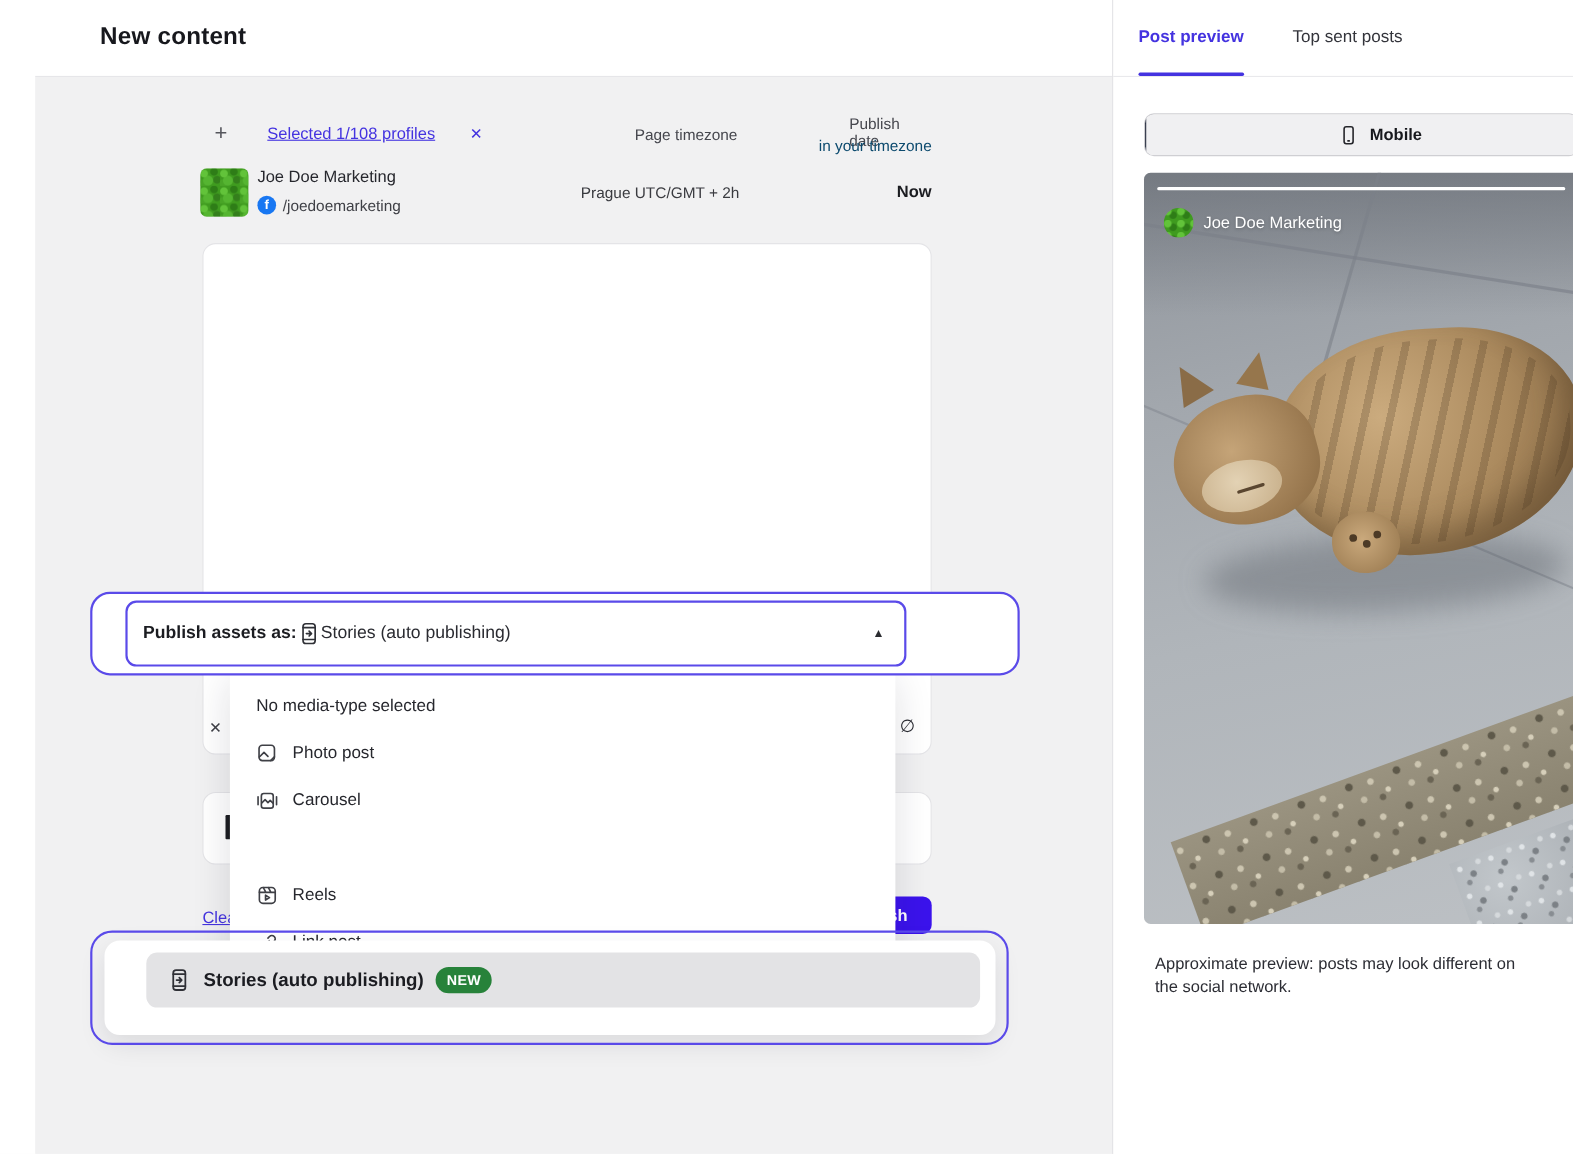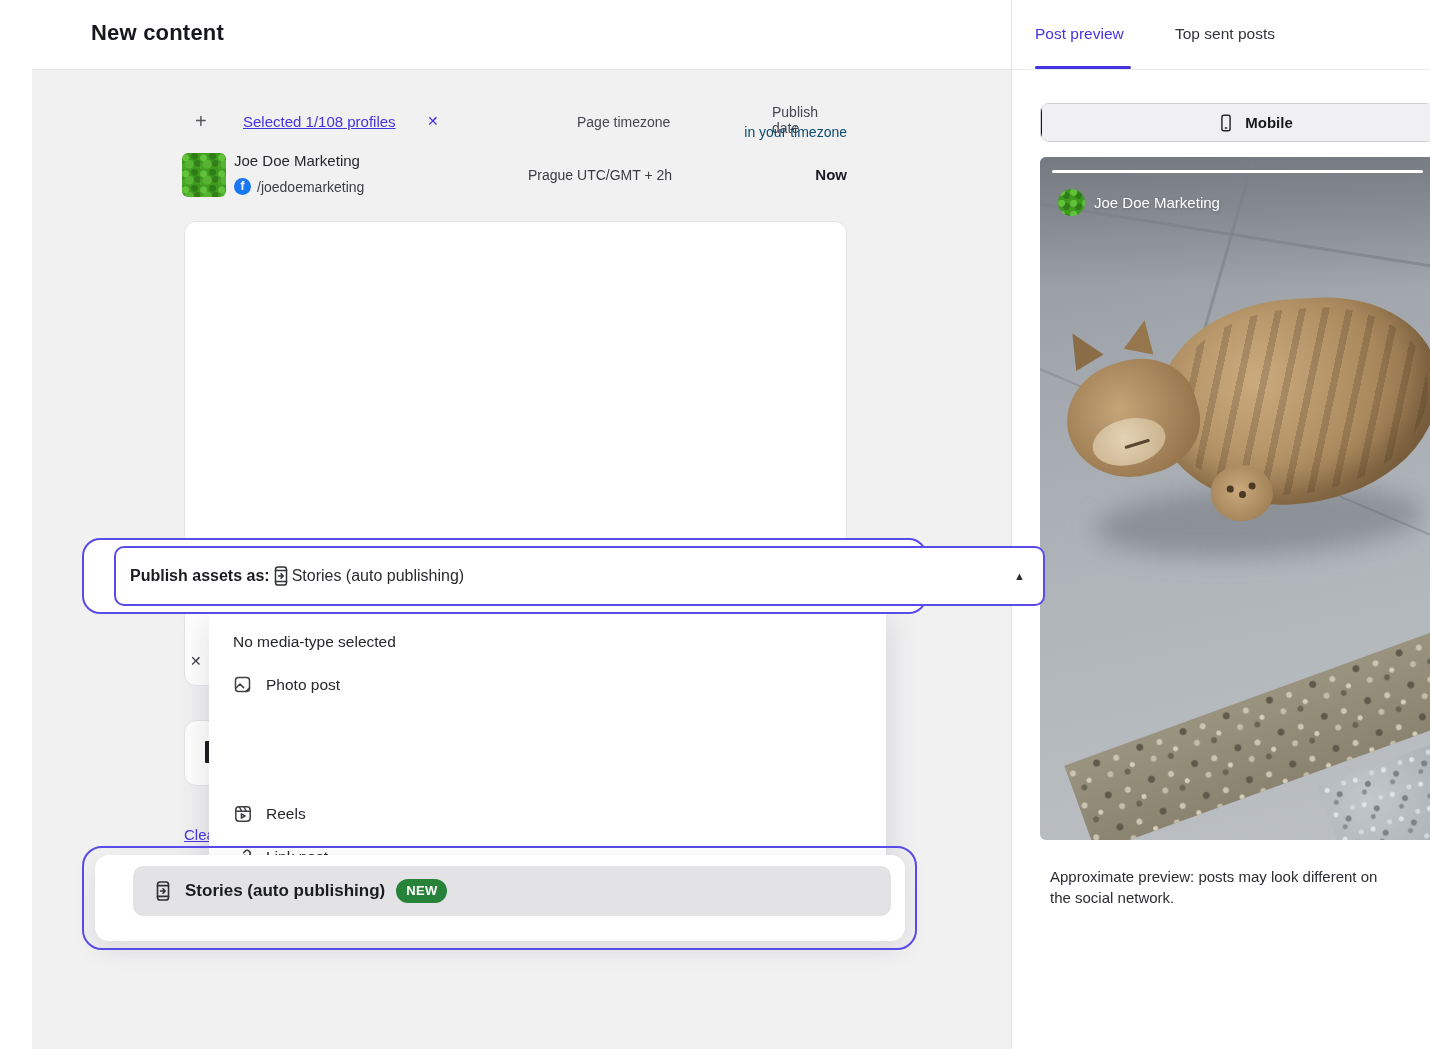--- a/index.html
+++ b/index.html
@@ -54,28 +54,28 @@
   .action-btn .lbl { font-size:13px; font-weight:700; color:#222329; text-align:center; line-height:1.3; }
   .action-btn svg { display:block; }
   #btn-ai-wrap { position:absolute; top:415px; left:665px; width:114px; height:114px; border-radius:11px; padding:2px;
     background:linear-gradient(120deg,#9a57f2 0%,#6d6af0 45%,#2fd4a7 100%); }
   #btn-ai { width:100%; height:100%; background:#fff; border:none; border-radius:9px; position:relative; top:0; left:0;
     display:flex; flex-direction:column; align-items:center; justify-content:center; gap:9px; }
   #btn-ai .lbl { font-size:13px; font-weight:700; color:#222329; text-align:center; line-height:1.3; }
 
   
   #pa-ring { left:50px; top:538px; width:845px; height:76px; background:#fff; border:2px solid #5a4ae9; border-radius:18px; z-index:25; }
-  #pa-row { left:82px; top:546px; width:931px; height:60px; background:#fff; border:2px solid #5a4ae9; border-radius:10px; z-index:26;
+  #pa-row { left:82px; top:546px; width:710px; height:60px; background:#fff; border:2px solid #5a4ae9; border-radius:10px; z-index:26;
     display:flex; align-items:center; padding:0 18px 0 14px; }
   #pa-label { font-size:16px; font-weight:700; color:#1b1c21; }
   #pa-value { font-size:16px; color:#2a2b31; }
   #pa-caret { margin-left:auto; font-size:11px; color:#2b2c31; }
 
   
-  #pa-menu { left:177px; top:606px; width:677px; height:262px; background:#fff; box-shadow:0 12px 34px rgba(20,20,40,.14); z-index:20; overflow:hidden; }
+  #pa-menu { left:177px; top:606px; width:605px; height:262px; background:#fff; box-shadow:0 12px 34px rgba(20,20,40,.14); z-index:20; overflow:hidden; }
   .menu-item { position:absolute; left:0; width:605px; height:43px; display:flex; align-items:center; padding-left:24px; gap:13px; }
   .menu-item .mi-lbl { font-size:15.5px; color:#26272d; }
   .mi-icon { width:20px; height:20px; flex:0 0 20px; }
   .mi-noicon { width:0; flex:0 0 0; margin-left:-13px; }
 
   
   #hidden-card { left:152px; top:720px; width:663px; height:66px; background:#fff; border:1px solid #e4e4e7; border-radius:12px; z-index:2; }
   #hidden-card-frag { position:absolute; left:20px; top:20px; width:5px; height:22px; background:#1b1c21; border-radius:1px; }
   #clear-link { left:152px; top:826px; font-size:15px; font-weight:500; color:#4433e0; text-decoration:underline; z-index:3; }
   #publish-btn { left:640px; top:815px; width:175px; height:34px; background:#3b13ec; border:none; border-radius:8px; color:#fff;
@@ -86,21 +86,21 @@
   #sel-card { left:63px; top:855px; width:810px; height:86px; background:#fff; border-radius:14px; box-shadow:0 8px 24px rgba(20,20,40,.10); z-index:30; }
   #sel-row { position:absolute; left:38px; top:11px; width:758px; height:50px; background:#e3e3e5; border-radius:10px;
     display:flex; align-items:center; padding:0 16px 0 19px; gap:11px; }
   #sel-label { font-size:17px; font-weight:700; color:#1b1c21; }
   #sel-badge { background:#27823a; color:#fff; font-size:13px; font-weight:700; padding:4px 10px 5px; border-radius:12px; letter-spacing:.3px; }
 
   
   #divider { left:979px; top:0; width:1px; height:1049px; background:#e3e3e6; z-index:3; }
   #right-panel { left:980px; top:0; width:450px; height:1049px; background:#fff; }
   #right-header-border { left:980px; top:69px; width:450px; height:1px; background:#e9e9ec; }
-  #tab-preview { left:1003px; top:25px; font-size:15.5px; font-weight:400; color:#4433e0; z-index:4; }
+  #tab-preview { left:1003px; top:25px; font-size:15.5px; font-weight:700; color:#4433e0; z-index:4; }
   #tab-preview-underline { left:1003px; top:66px; width:96px; height:3px; background:#4433e0; border-radius:2px; z-index:4; }
   #tab-topsent { left:1143px; top:25px; font-size:15.5px; font-weight:500; color:#33343b; z-index:4; }
 
   #device-toggle { left:1008px; top:103px; width:395px; height:39px; border:1px solid #cfcfd3; border-radius:9px; overflow:hidden; display:flex; }
   .dev-half { flex:1; display:flex; align-items:center; justify-content:center; gap:9px; font-size:15px; font-weight:700; color:#17181d; }
   #dev-desktop { background:#fff; border-bottom:3px solid #4433e0; }
   #dev-mobile { background:#f0f0f2; border-left:1px solid #0f172a;padding-left:33px; }
 
   
   #preview-img { left:1008px; top:157px; width:395px; height:683px; border-radius:6px; overflow:hidden;
@@ -279,20 +279,28 @@
     <span class="mi-lbl">No media-type selected</span>
   </div>
   <div class="menu-item" style="top:57px">
     <svg class="mi-icon" viewBox="0 0 20 20" fill="none" stroke="#3f4046" stroke-width="1.5" stroke-linecap="round" stroke-linejoin="round">
       <rect x="2.5" y="2.5" width="14" height="14" rx="3"></rect>
       <path d="M2.8 13.2 L7 9 l3.6 3.6"></path>
       <path d="M13 16.4 L16.4 13"></path>
     </svg>
     <span class="mi-lbl">Photo post</span>
   </div>
+  <div class="menu-item" style="top:100px">
+    <svg class="mi-icon" viewBox="0 0 20 20" fill="none" stroke="#3f4046" stroke-width="1.5" stroke-linecap="round" stroke-linejoin="round">
+      <rect x="4.6" y="3.4" width="10.8" height="13.2" rx="2.2"></rect>
+      <path d="M5 12 l3-3 2.6 2.6 2-2 2.8 2.8"></path>
+      <path d="M1.6 6.4 V13.6 M18.4 6.4 V13.6"></path>
+    </svg>
+    <span class="mi-lbl">Carousel</span>
+  </div>
   <div class="menu-item" style="top:186px">
     <svg class="mi-icon" viewBox="0 0 20 20" fill="none" stroke="#3f4046" stroke-width="1.5" stroke-linecap="round" stroke-linejoin="round">
       <rect x="2.8" y="2.8" width="14.4" height="14.4" rx="3.2"></rect>
       <path d="M2.8 7.2 H17.2 M6.4 3 l2.2 4 M11 3 l2.2 4"></path>
       <path d="M8.4 9.8 L12 12 L8.4 14.2 Z"></path>
     </svg>
     <span class="mi-lbl">Reels</span>
   </div>
   <div class="menu-item" style="top:229px">
     <svg class="mi-icon" viewBox="0 0 20 20" fill="none" stroke="#3f4046" stroke-width="1.5" stroke-linecap="round">

